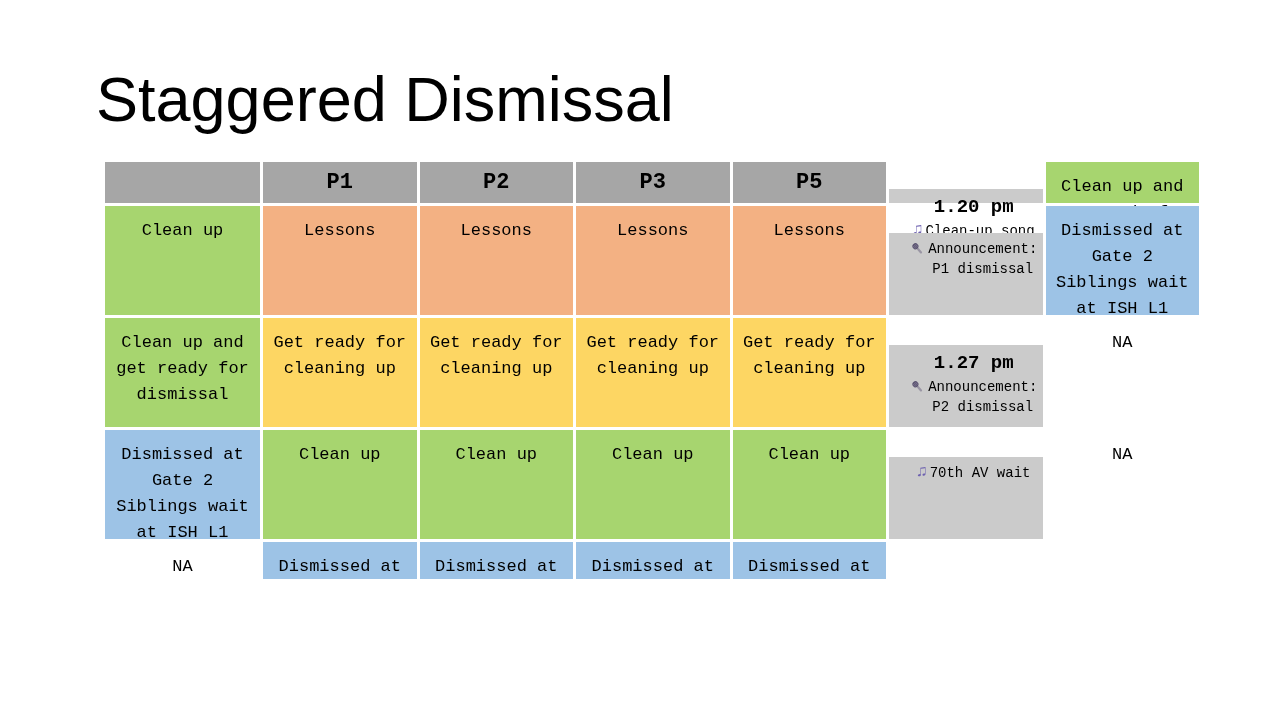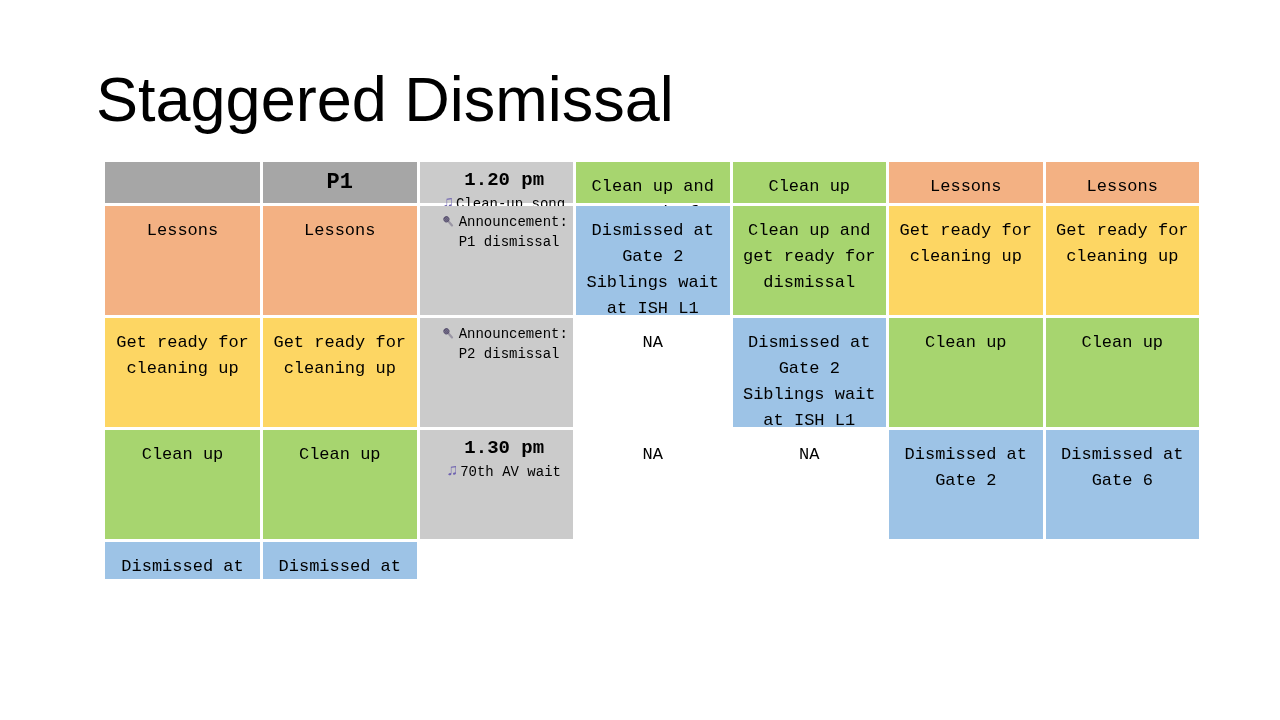--- a/index.html
+++ b/index.html
@@ -27,28 +27,28 @@
   }
 
   .hcell {
     background:var(--header_bg,#A6A6A6);
     display:flex; align-items:center; justify-content:center;
     font-size:22px; font-weight:bold;
   }
 
   .lcell {
     background:var(--label_bg,#CCCCCC);
-    text-align:center; padding:5px 4px 0 20px;
+    text-align:center; padding:5px 4px 0 20px;margin-top:27px;
   }
   .time { font-size:19px; font-weight:bold; line-height:26px; }
   .noteline {
     display:flex; justify-content:center; align-items:flex-start; gap:3px;
     font-size:14px; line-height:20px; margin-top:1px;
   }
-  .notetext { white-space:pre-line; text-align:left; }
+  .notetext { white-space:pre-line; text-align:center; }
   .icon { flex:0 0 auto; display:inline-block; }
   .icon.music {
     color:var(--music_icon,#6E62B0);
     font-size:16px; line-height:18px;
   }
   .icon.mic svg { width:15px; height:15px; display:block; margin-top:2px; }
 
   .cell {
     background:transparent;
     font-size:17px; line-height:26px;
@@ -65,20 +65,23 @@
 <body>
 
 <div class="slide">
 
   <h1 class="title">Staggered Dismissal</h1>
 
   <div class="schedule">
 
     <div class="hcell"></div>
     <div class="hcell">P1</div>
+    <div class="hcell">P2</div>
+    <div class="hcell">P3</div>
+    <div class="hcell">P5</div>
 
     <div class="lcell">
       <div class="time">1.20 pm</div>
       <div class="noteline">
         <span class="icon music">♫</span>
         <span class="notetext">Clean-up song</span>
       </div>
     </div>
     <div class="cell" data-color="green">Clean up and
 get ready for
@@ -114,20 +117,21 @@
     <div class="cell" data-color="yellow">Get ready for
 cleaning up</div>
     <div class="cell" data-color="yellow">Get ready for
 cleaning up</div>
     <div class="cell" data-color="yellow">Get ready for
 cleaning up</div>
     <div class="cell" data-color="yellow">Get ready for
 cleaning up</div>
 
     <div class="lcell">
+      <div class="time">1.27 pm</div>
       <div class="noteline">
         <span class="icon mic">
           <svg viewBox="0 0 16 16" aria-hidden="true">
             <g transform="rotate(-42 8 8)">
               <rect x="6.8" y="7.2" width="2.4" height="7.6" rx="1.2" fill="#9A96A4"></rect>
               <circle cx="8" cy="4.7" r="3.2" fill="#5A5370"></circle>
               <path d="M5.4 3.6 L10.6 3.6 M5 4.9 L11 4.9 M5.5 6.2 L10.5 6.2" stroke="#8d86a0" stroke-width="0.55" fill="none"></path>
             </g>
           </svg>
         </span>
@@ -139,21 +143,20 @@
     <div class="cell" data-color="blue">Dismissed at
 Gate 2
 Siblings wait
 at ISH L1</div>
     <div class="cell" data-color="green">Clean up</div>
     <div class="cell" data-color="green">Clean up</div>
     <div class="cell" data-color="green">Clean up</div>
     <div class="cell" data-color="green">Clean up</div>
 
     <div class="lcell">
-      <div class="time">1.30 pm</div>
       <div class="noteline">
         <span class="icon music">♫</span>
         <span class="notetext">70th AV wait</span>
       </div>
     </div>
     <div class="cell" data-color="none">NA</div>
     <div class="cell" data-color="none">NA</div>
     <div class="cell" data-color="blue">Dismissed at
 Gate 2</div>
     <div class="cell" data-color="blue">Dismissed at

